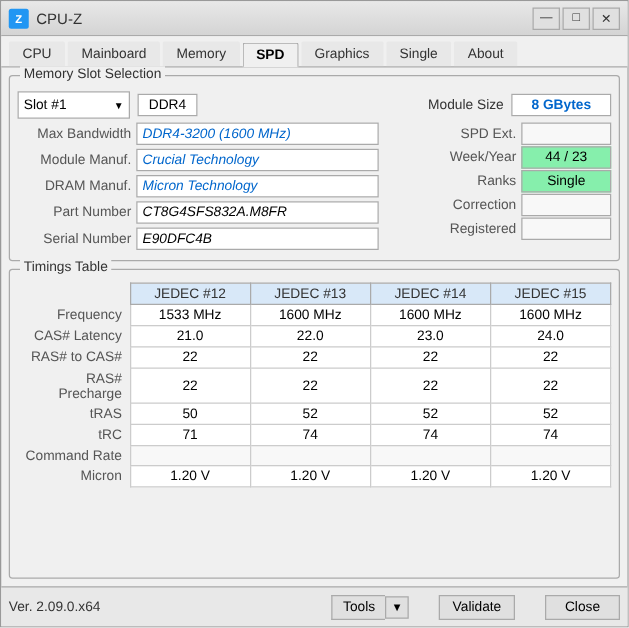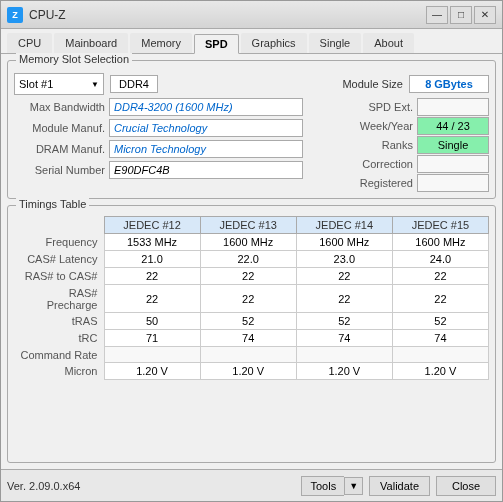--- a/index.html
+++ b/index.html
@@ -189,21 +189,21 @@
       background: #f8f8f8;
       color: #aaa;
     }
 
     .status-bar {
       display: flex;
       align-items: center;
       padding: 4px 6px;
       border-top: 1px solid #aaa;
       background: #e8e8e8;
-      gap: 6px;
+      gap: 24px;
       flex-shrink: 0;
       height: 32px;
     }
     .status-text {
       flex: 1;
       font-size: 11px;
       color: #333;
     }
     .status-btn {
       background: #e0e0e0;
@@ -338,20 +338,24 @@
               <span class="field-label">Max Bandwidth</span>
               <div class="field-value blue-text">DDR4-3200 (1600 MHz)</div>
             </div>
             <div class="field-row">
               <span class="field-label">Module Manuf.</span>
               <div class="field-value blue-text">Crucial Technology</div>
             </div>
             <div class="field-row">
               <span class="field-label">DRAM Manuf.</span>
               <div class="field-value blue-text">Micron Technology</div>
+            </div>
+            <div class="field-row">
+              <span class="field-label">Part Number</span>
+              <div class="field-value">CT8G4SFS832A.M8FR</div>
             </div>
             <div class="field-row">
               <span class="field-label">Serial Number</span>
               <div class="field-value">E90DFC4B</div>
             </div>
           </div>
 
           <div style="width:150px; padding-left:4px;margin-left:36px;">
             <div class="right-field-row">
               <span class="right-field-label">SPD Ext.</span>

